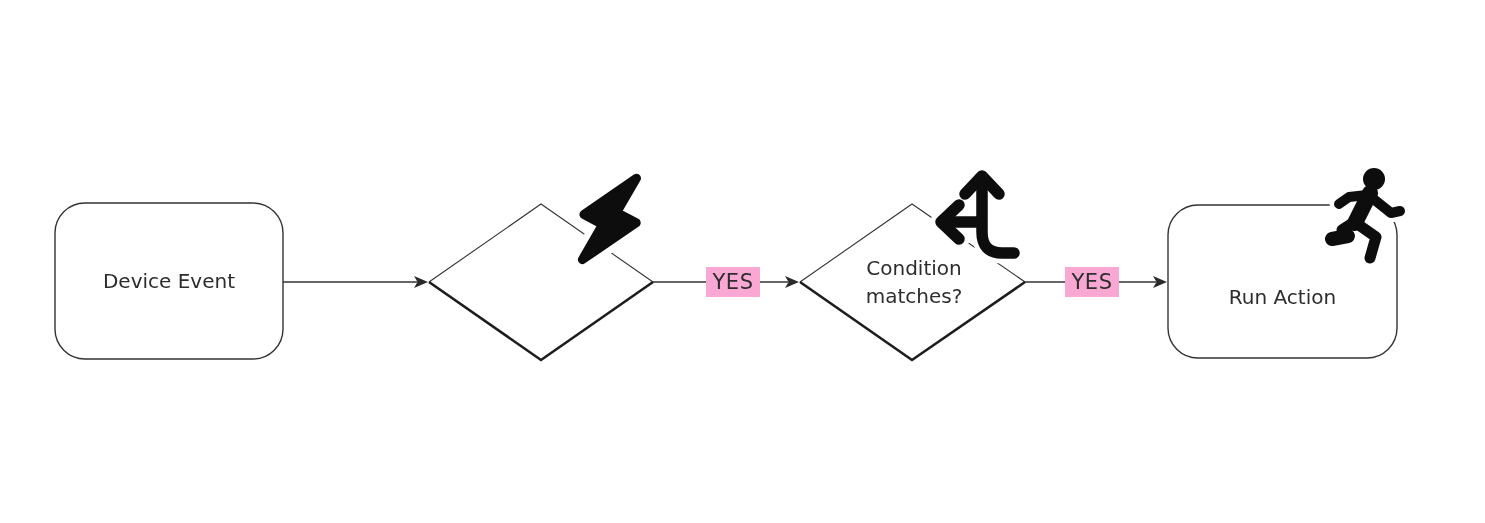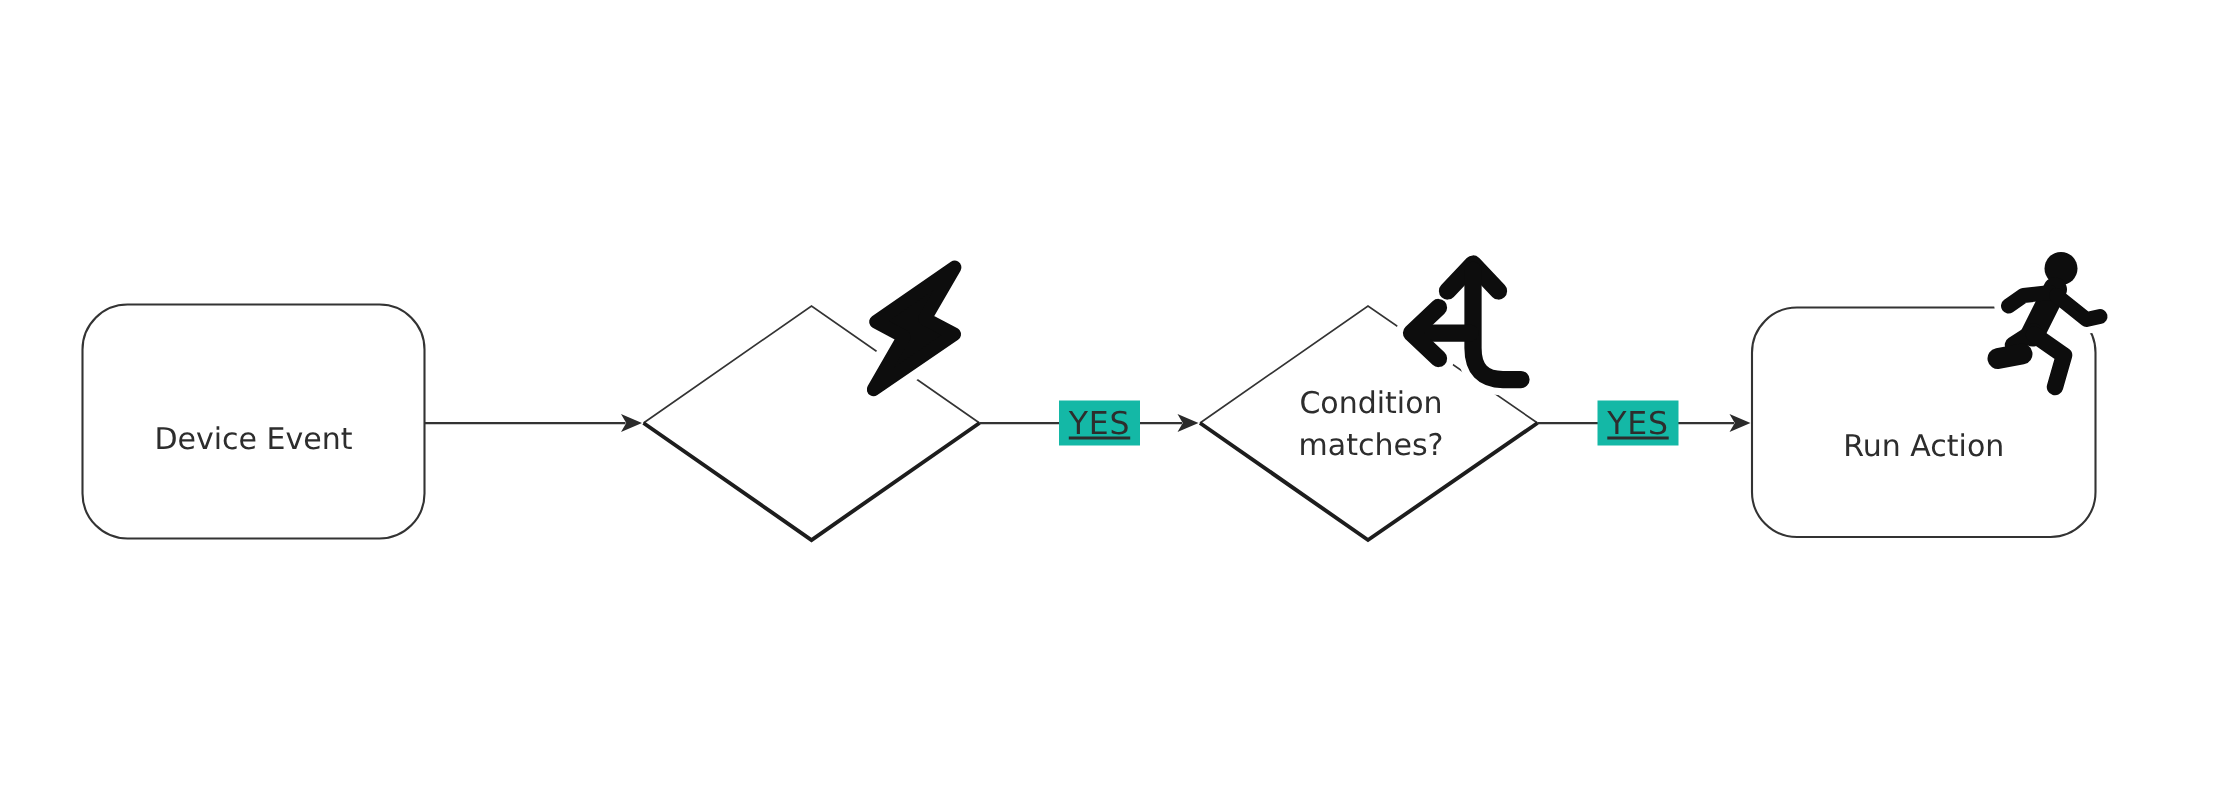--- a/index.html
+++ b/index.html
@@ -17,28 +17,27 @@
     display: flex;
     align-items: center;
     justify-content: center;
     text-align: center;
     color: #2d2d2d;
     font-size: 20px;
     line-height: 28px;
     white-space: pre-line;
   }
   .edge-label {
-    background: #14b8a6;
+    background: #f9a8d4;
     font-size: 21px;
     letter-spacing: 0.5px;
     line-height: 22px;
-    text-decoration: underline;
   }
   
-  .lbl-device    { left: 55px;   top: 203px; width: 228px; height: 156px; margin-top: 11px; }
+  .lbl-device    { left: 55px;   top: 203px; width: 228px; height: 156px; }
   .lbl-trigger   { left: 481px;  top: 204px; width: 120px; height: 156px; }
   .lbl-condition { left: 852px;  top: 204px; width: 124px; height: 156px; }
   .lbl-runaction { left: 1168px; top: 220px; width: 229px; height: 153px; }
   .lbl-yes1      { left: 706px;  top: 267px; width: 54px;  height: 30px; }
   .lbl-yes2      { left: 1065px; top: 267px; width: 54px;  height: 30px; }
 </style>
 </head>
 <body>
 
 <div class="canvas">

